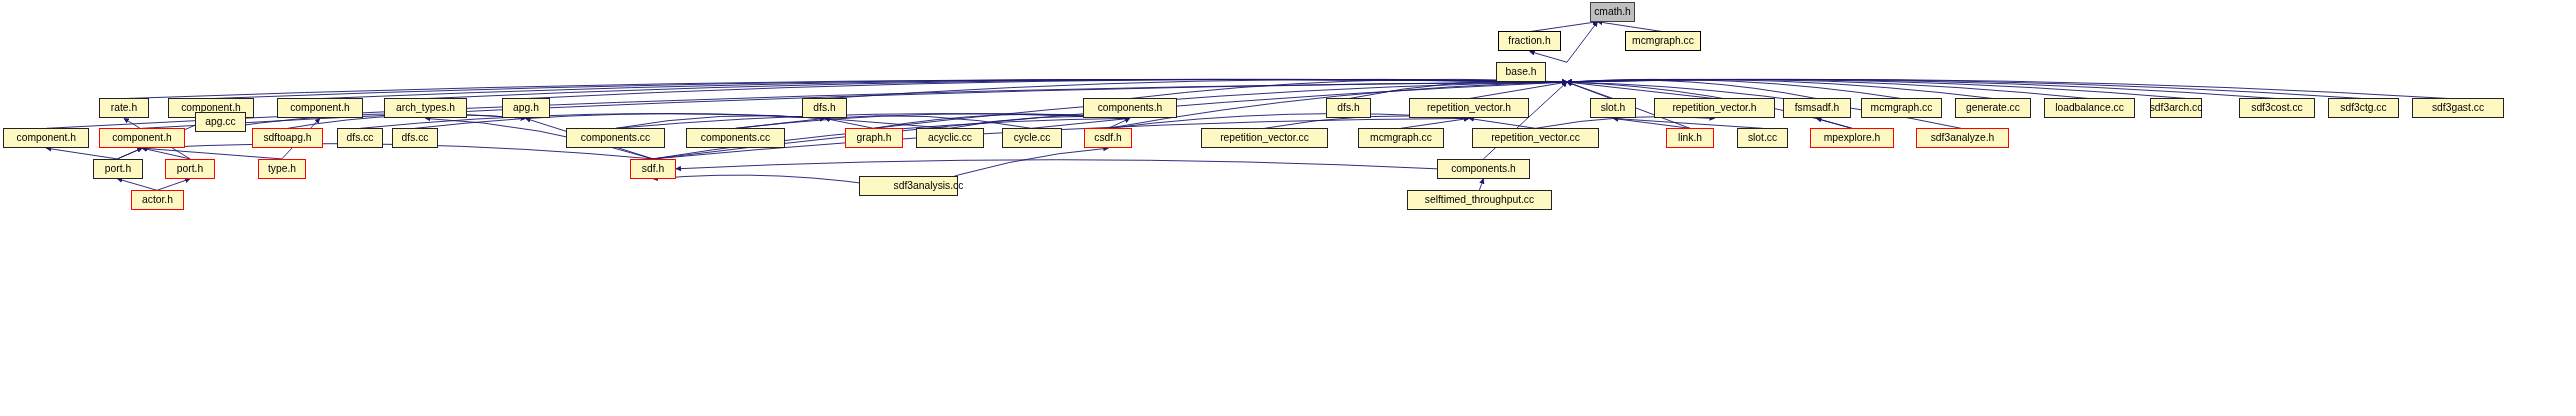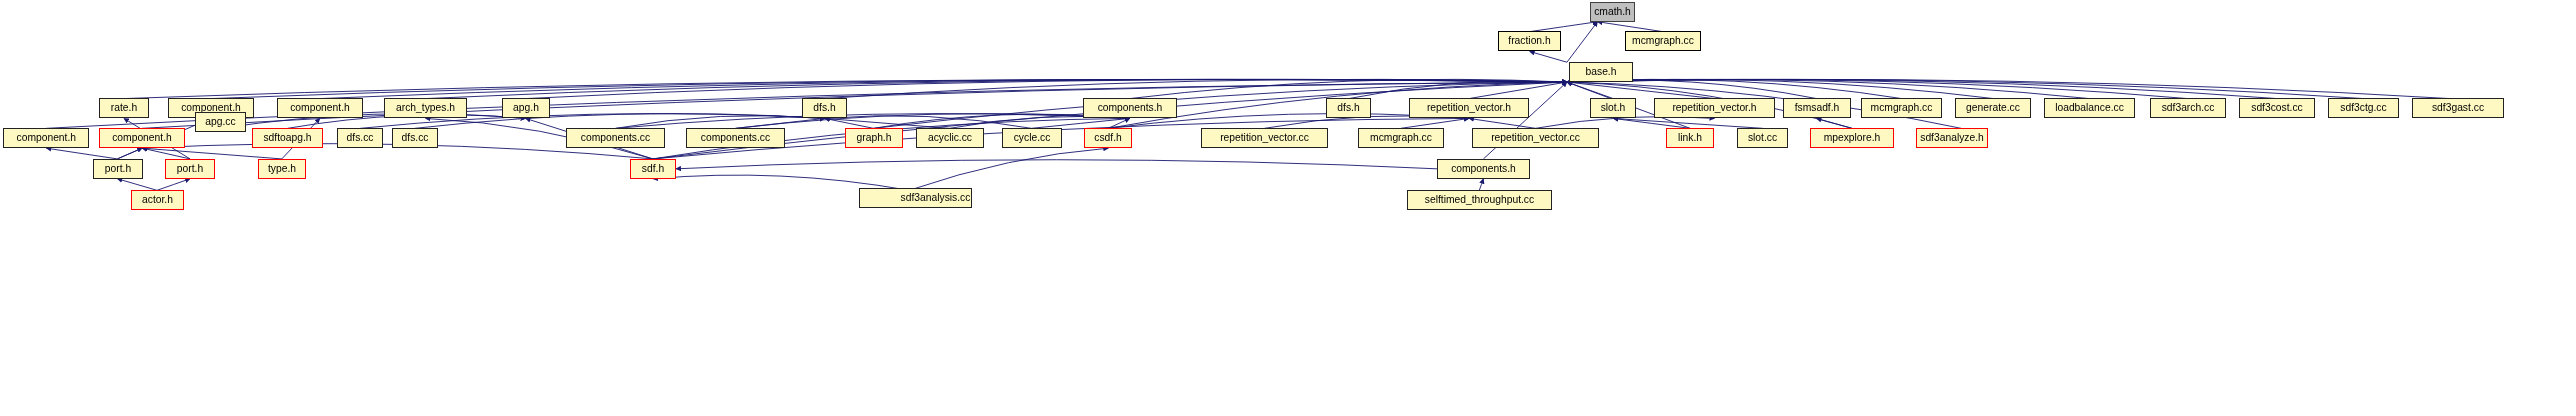--- a/index.html
+++ b/index.html
@@ -148,21 +148,21 @@
   <div id="node-layer">
       <div class="node root" style="left: 1569px; top: 1.7px; width: 45px; margin-left: 21px;">
         <span class="node-label">cmath.h</span>
       </div>
       <div class="node" style="left: 1498px; top: 31px; width: 63px;">
         <span class="node-label">fraction.h</span>
       </div>
       <div class="node" style="left: 1625px; top: 31px; width: 76px;">
         <span class="node-label">mcmgraph.cc</span>
       </div>
-      <div class="node thick" style="left: 1569px; top: 62px; width: 64px;">
+      <div class="node thick" style="left: 1496px; top: 62px; width: 50px;">
         <span class="node-label">base.h</span>
       </div>
       <div class="node thick" style="left: 99px; top: 98px; width: 50px;">
         <span class="node-label">rate.h</span>
       </div>
       <div class="node thick" style="left: 168px; top: 98px; width: 86px;">
         <span class="node-label">component.h</span>
       </div>
       <div class="node thick" style="left: 277px; top: 98px; width: 86px;">
         <span class="node-label">component.h</span>
@@ -196,21 +196,21 @@
       </div>
       <div class="node thick" style="left: 1861px; top: 98px; width: 81px;">
         <span class="node-label">mcmgraph.cc</span>
       </div>
       <div class="node thick" style="left: 1955px; top: 98px; width: 76px;">
         <span class="node-label">generate.cc</span>
       </div>
       <div class="node thick" style="left: 2044px; top: 98px; width: 91px;">
         <span class="node-label">loadbalance.cc</span>
       </div>
-      <div class="node thick" style="left: 2150px; top: 98px; width: 76px;">
+      <div class="node thick" style="left: 2150px; top: 98px; width: 52px;">
         <span class="node-label">sdf3arch.cc</span>
       </div>
       <div class="node thick" style="left: 2239px; top: 98px; width: 76px;">
         <span class="node-label">sdf3cost.cc</span>
       </div>
       <div class="node thick" style="left: 2328px; top: 98px; width: 71px; align-items: center;">
         <span class="node-label">sdf3ctg.cc</span>
       </div>
       <div class="node thick" style="left: 2412px; top: 98px; width: 92px;">
         <span class="node-label">sdf3gast.cc</span>
@@ -262,42 +262,42 @@
       </div>
       <div class="node red thick" style="left: 1666px; top: 128px; width: 48px;">
         <span class="node-label">link.h</span>
       </div>
       <div class="node thick" style="left: 1737px; top: 128px; width: 51px;">
         <span class="node-label">slot.cc</span>
       </div>
       <div class="node red thick" style="left: 1810px; top: 128px; width: 84px;">
         <span class="node-label">mpexplore.h</span>
       </div>
-      <div class="node red thick" style="left: 1916px; top: 128px; width: 72px;">
+      <div class="node red thick" style="left: 1916px; top: 128px; width: 93px;">
         <span class="node-label">sdf3analyze.h</span>
       </div>
       <div class="node thick" style="left: 93px; top: 159px; width: 50px;">
         <span class="node-label">port.h</span>
       </div>
       <div class="node red thick" style="left: 165px; top: 159px; width: 50px;">
         <span class="node-label">port.h</span>
       </div>
       <div class="node red thick" style="left: 258px; top: 159px; width: 48px;">
         <span class="node-label">type.h</span>
       </div>
       <div class="node red thick" style="left: 630px; top: 159px; width: 46px;">
         <span class="node-label">sdf.h</span>
       </div>
       <div class="node thick" style="left: 1437px; top: 159px; width: 93px;">
         <span class="node-label">components.h</span>
       </div>
       <div class="node red thick" style="left: 131px; top: 190px; width: 53px;">
         <span class="node-label">actor.h</span>
       </div>
-      <div class="node thick" style="left: 859px; top: 188px; width: 113px; padding-left: 40px;">
+      <div class="node thick" style="left: 859px; top: 176px; width: 99px; padding-left: 40px;">
         <span class="node-label">sdf3analysis.cc</span>
       </div>
       <div class="node thick" style="left: 1407px; top: 190px; width: 145px;">
         <span class="node-label">selftimed_throughput.cc</span>
       </div>
     </div>
 </div>
 
 
 </body></html>

